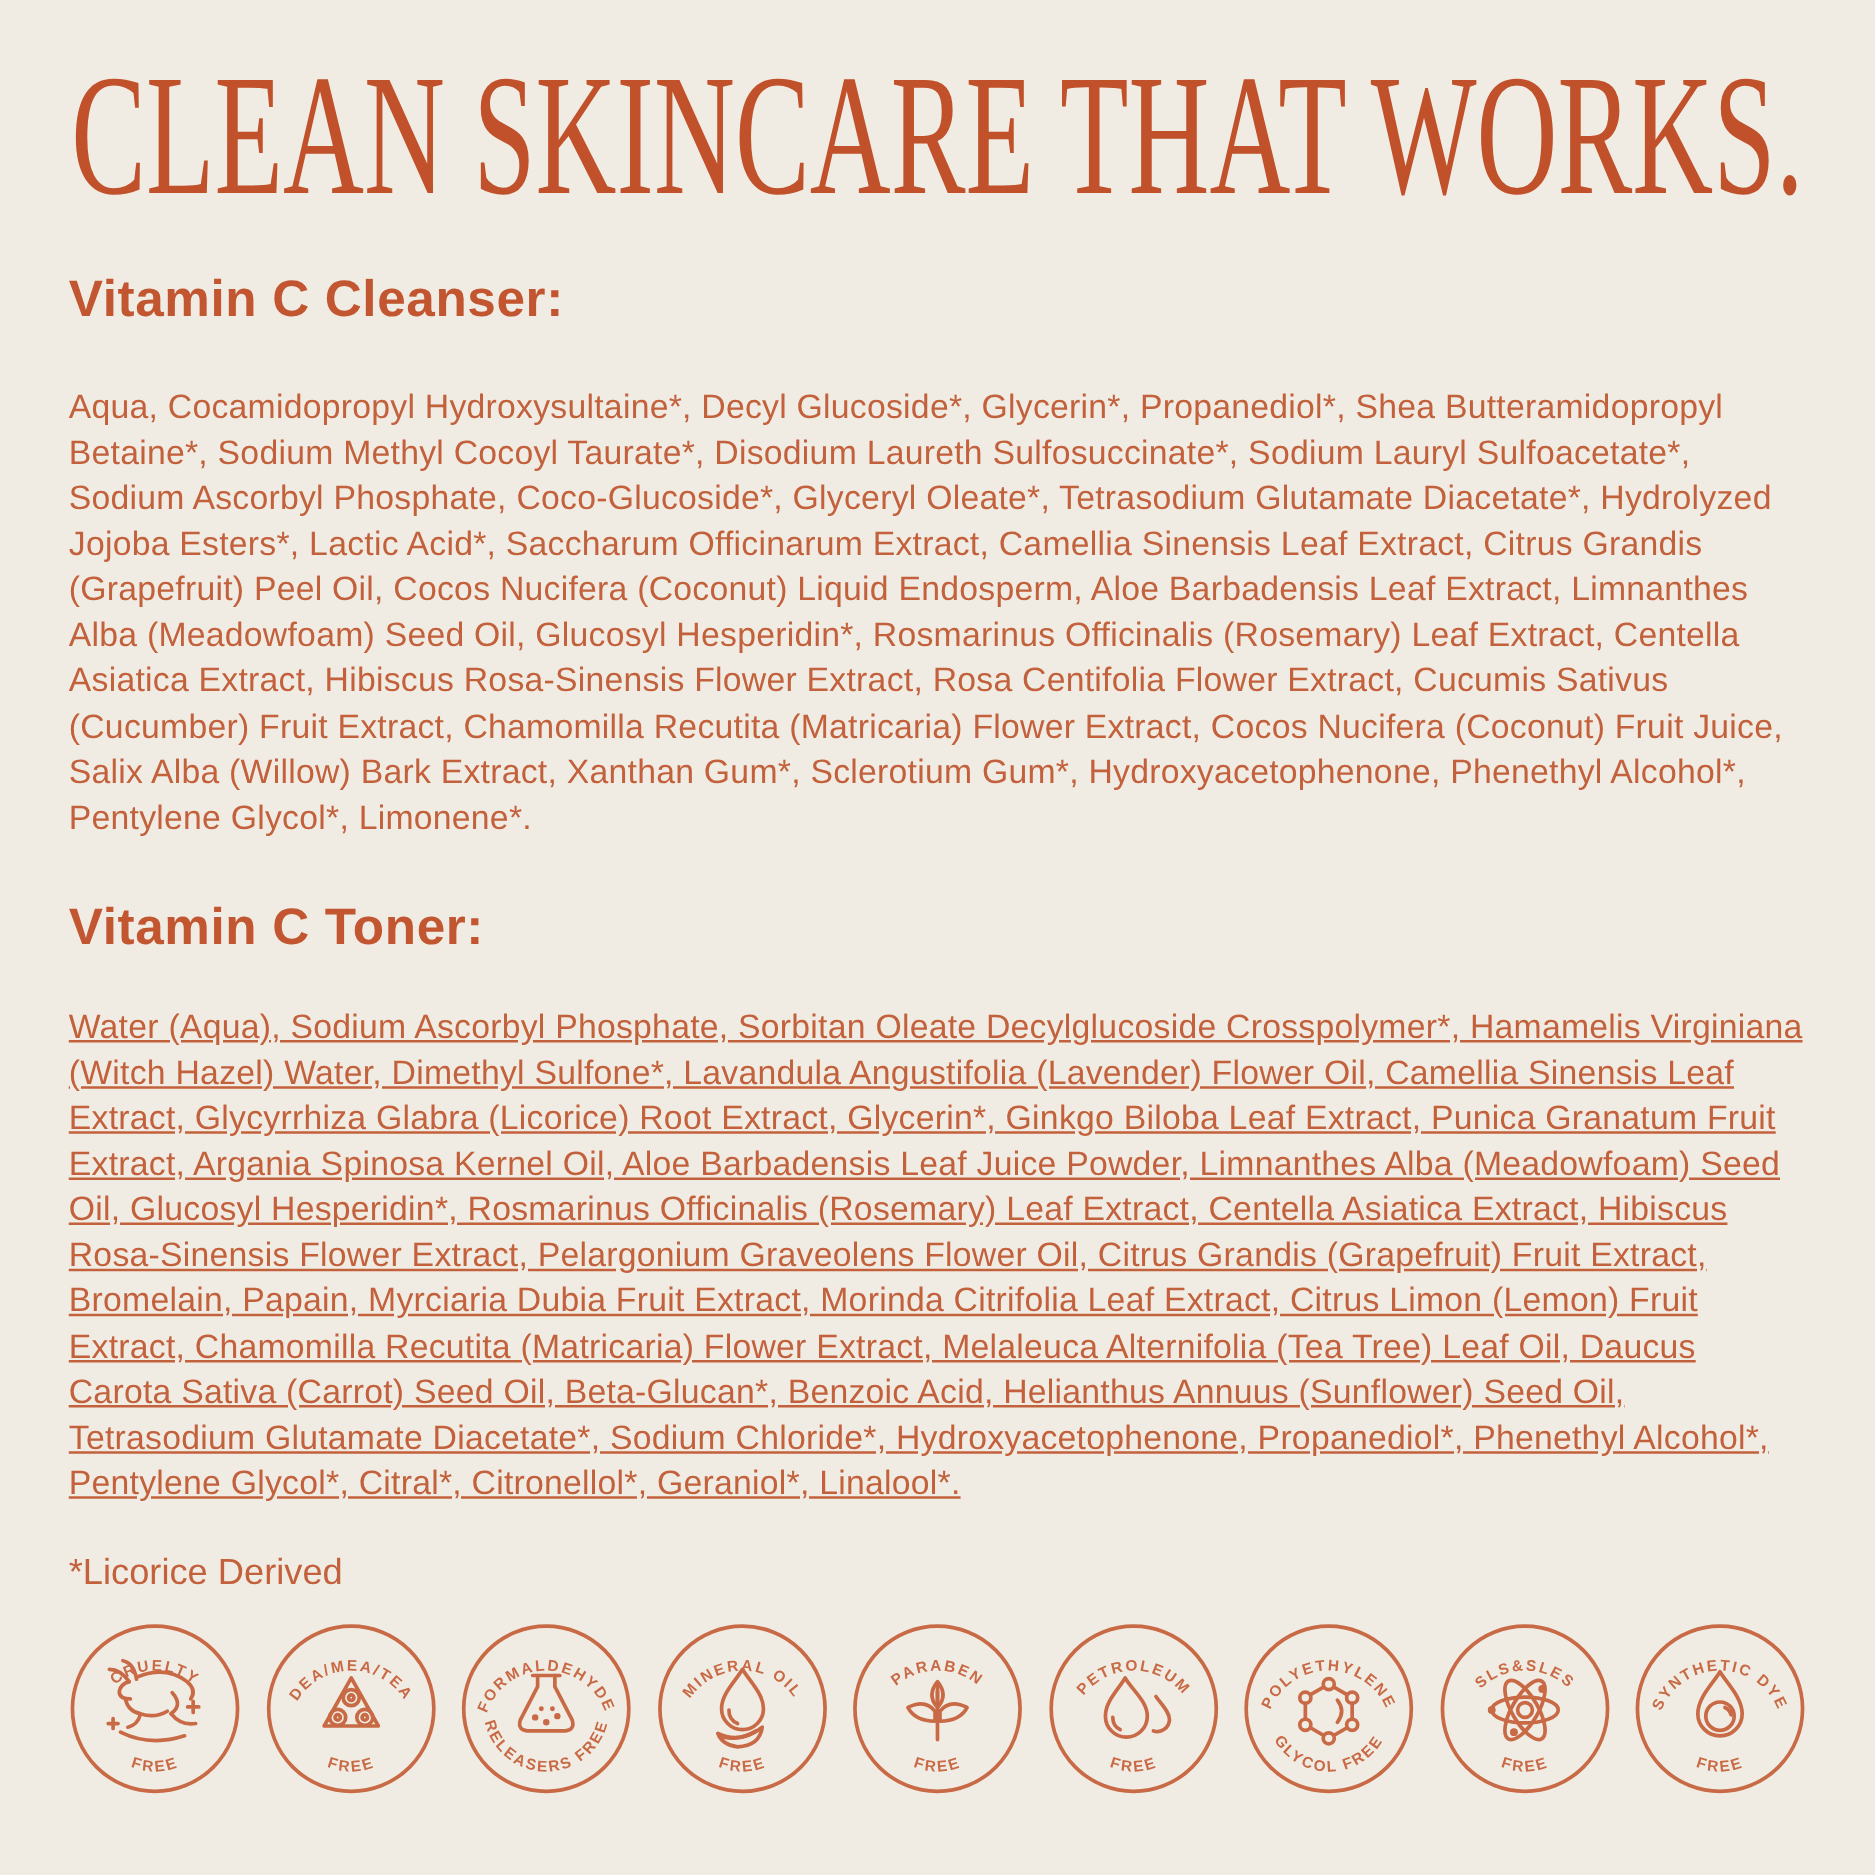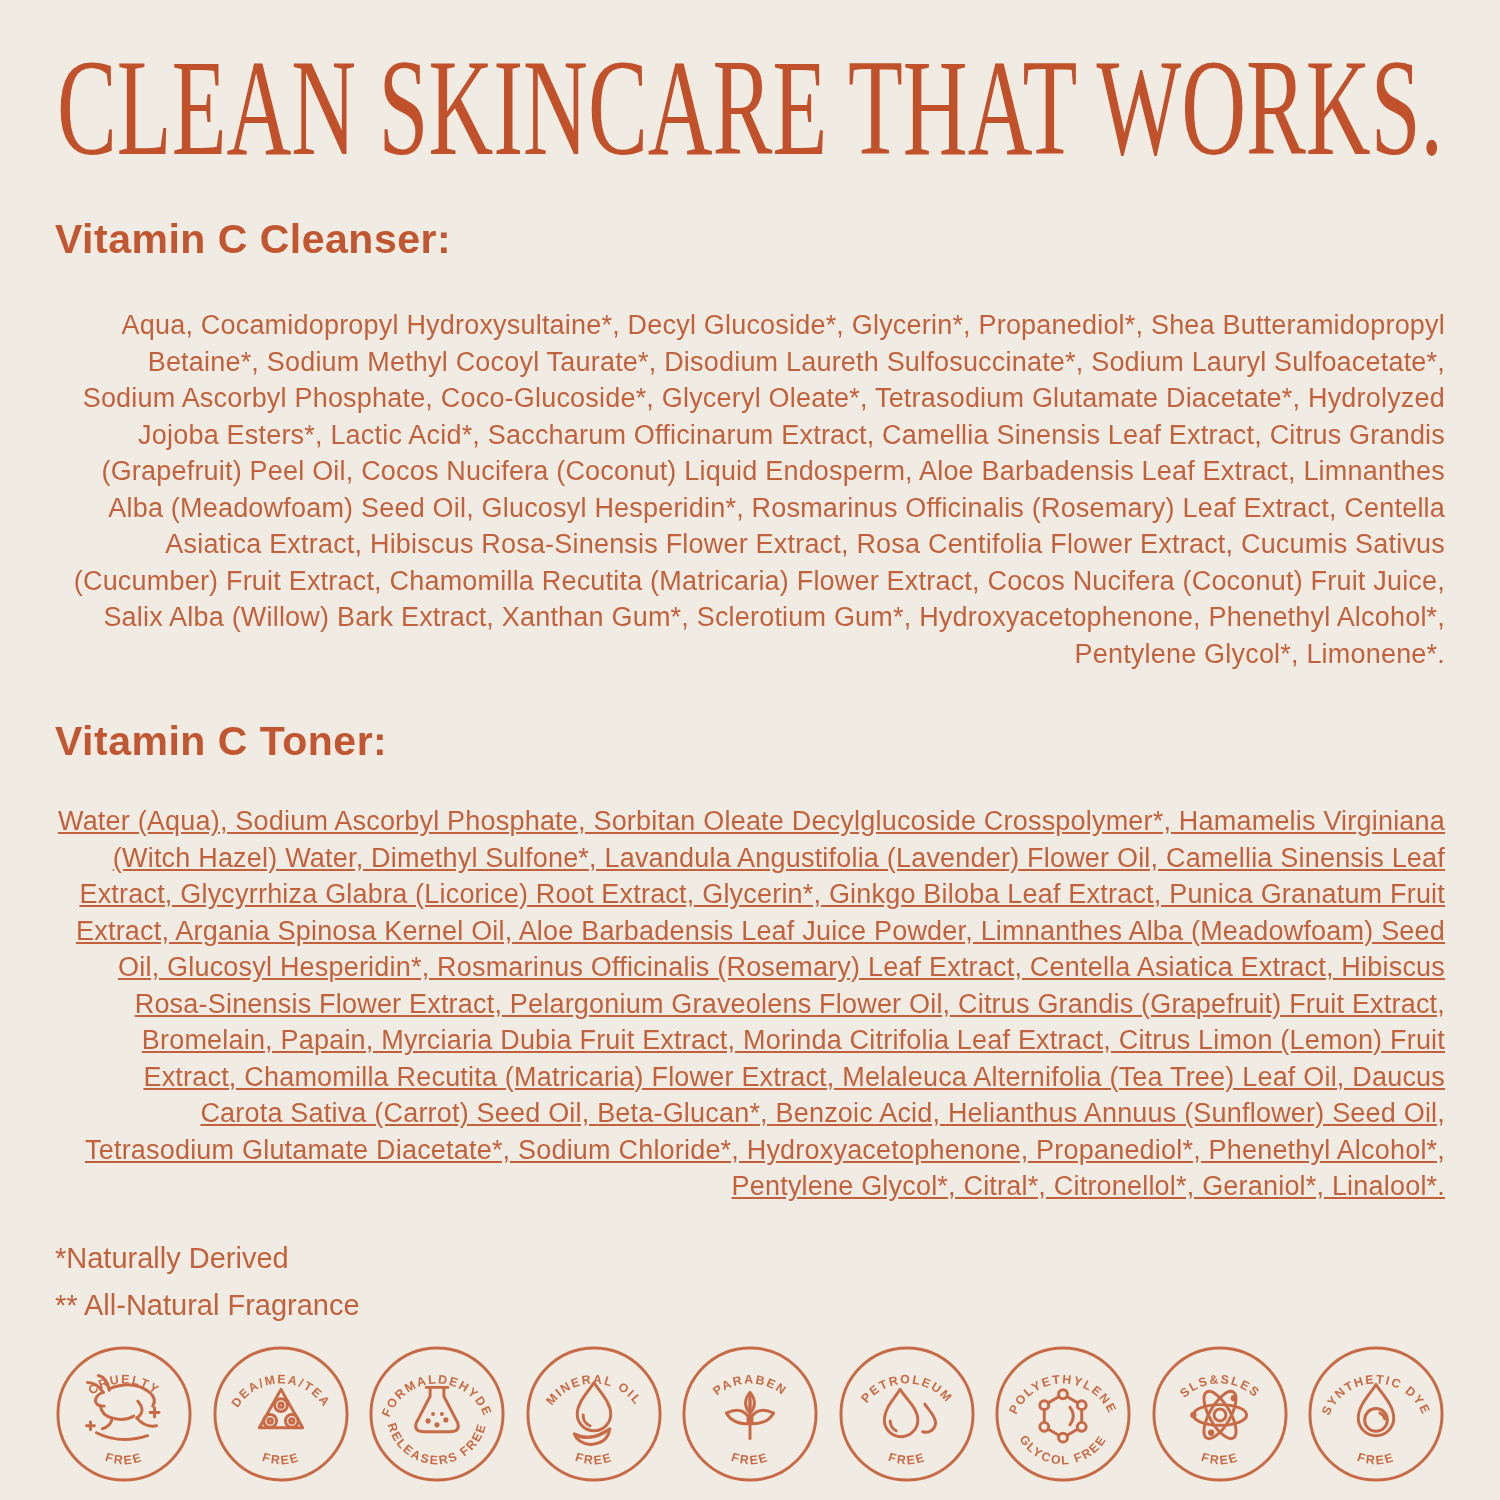--- a/index.html
+++ b/index.html
@@ -35,21 +35,21 @@
     font-size:41px;
     font-weight:700;
     letter-spacing:0.5px;
     color:var(--heading_color);
   }
   .ingredients{
     margin-top:44px;
     width:1390px;
     font-size:27px;
     line-height:36.5px;
-    text-align:right;
+    text-align:left;
     letter-spacing:0.2px;
     color:var(--body_color);
   }
   .toner-heading{}
   .toner-par{margin-top:38px;text-decoration:underline;}
   .footnotes{
     margin-top:30px;
     font-size:29px;
     line-height:47px;
     color:var(--body_color);
@@ -89,22 +89,21 @@
     <text x="695" y="104" text-anchor="middle" textLength="1386" lengthAdjust="spacingAndGlyphs">CLEAN SKINCARE THAT WORKS.</text>
   </svg>
 
   <h2 class="section-heading">Vitamin C Cleanser:</h2>
   <p class="ingredients">Aqua, Cocamidopropyl Hydroxysultaine*, Decyl Glucoside*, Glycerin*, Propanediol*, Shea Butteramidopropyl Betaine*, Sodium Methyl Cocoyl Taurate*, Disodium Laureth Sulfosuccinate*, Sodium Lauryl Sulfoacetate*, Sodium Ascorbyl Phosphate, Coco-Glucoside*, Glyceryl Oleate*, Tetrasodium Glutamate Diacetate*, Hydrolyzed Jojoba Esters*, Lactic Acid*, Saccharum Officinarum Extract, Camellia Sinensis Leaf Extract, Citrus Grandis (Grapefruit) Peel Oil, Cocos Nucifera (Coconut) Liquid Endosperm, Aloe Barbadensis Leaf Extract, Limnanthes Alba (Meadowfoam) Seed Oil, Glucosyl Hesperidin*, Rosmarinus Officinalis (Rosemary) Leaf Extract, Centella Asiatica Extract, Hibiscus Rosa-Sinensis Flower Extract, Rosa Centifolia Flower Extract, Cucumis Sativus (Cucumber) Fruit Extract, Chamomilla Recutita (Matricaria) Flower Extract, Cocos Nucifera (Coconut) Fruit Juice, Salix Alba (Willow) Bark Extract, Xanthan Gum*, Sclerotium Gum*, Hydroxyacetophenone, Phenethyl Alcohol*, Pentylene Glycol*, Limonene*.</p>
 
   <h2 class="section-heading toner-heading">Vitamin C Toner:</h2>
   <p class="ingredients toner-par">Water (Aqua), Sodium Ascorbyl Phosphate, Sorbitan Oleate Decylglucoside Crosspolymer*, Hamamelis Virginiana (Witch Hazel) Water, Dimethyl Sulfone*, Lavandula Angustifolia (Lavender) Flower Oil, Camellia Sinensis Leaf Extract, Glycyrrhiza Glabra (Licorice) Root Extract, Glycerin*, Ginkgo Biloba Leaf Extract, Punica Granatum Fruit Extract, Argania Spinosa Kernel Oil, Aloe Barbadensis Leaf Juice Powder, Limnanthes Alba (Meadowfoam) Seed Oil, Glucosyl Hesperidin*, Rosmarinus Officinalis (Rosemary) Leaf Extract, Centella Asiatica Extract, Hibiscus Rosa-Sinensis Flower Extract, Pelargonium Graveolens Flower Oil, Citrus Grandis (Grapefruit) Fruit Extract, Bromelain, Papain, Myrciaria Dubia Fruit Extract, Morinda Citrifolia Leaf Extract, Citrus Limon (Lemon) Fruit Extract, Chamomilla Recutita (Matricaria) Flower Extract, Melaleuca Alternifolia (Tea Tree) Leaf Oil, Daucus Carota Sativa (Carrot) Seed Oil, Beta-Glucan*, Benzoic Acid, Helianthus Annuus (Sunflower) Seed Oil, Tetrasodium Glutamate Diacetate*, Sodium Chloride*, Hydroxyacetophenone, Propanediol*, Phenethyl Alcohol*, Pentylene Glycol*, Citral*, Citronellol*, Geraniol*, Linalool*.</p>
 
   <div class="footnotes">
-    <div>*Naturally Derived</div>
-    <div>** All-Natural Fragrance</div>
+    <div>*Licorice Derived</div>
   </div>
 
   <div class="badge-row">
 
     <svg class="badge" viewBox="0 0 140 140">
       <defs>
         <path id="bt0" d="M 20,80 A 51,51 0 0 1 120,80"></path>
         <path id="bb0" d="M 20,80 A 51,51 0 0 0 120,80"></path>
       </defs>
       <circle class="bcircle" cx="70" cy="70" r="67"></circle>

